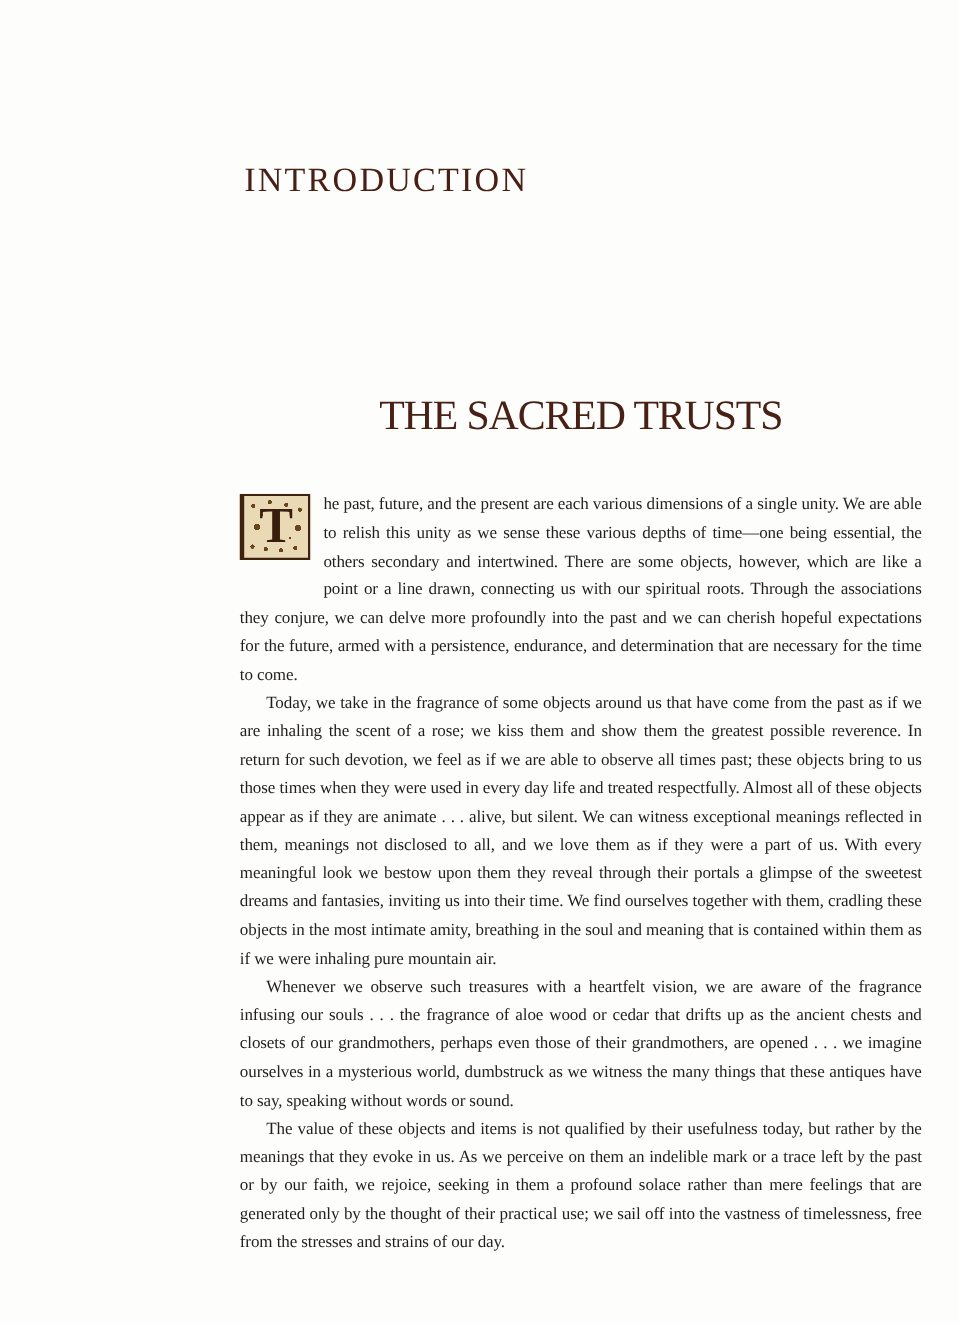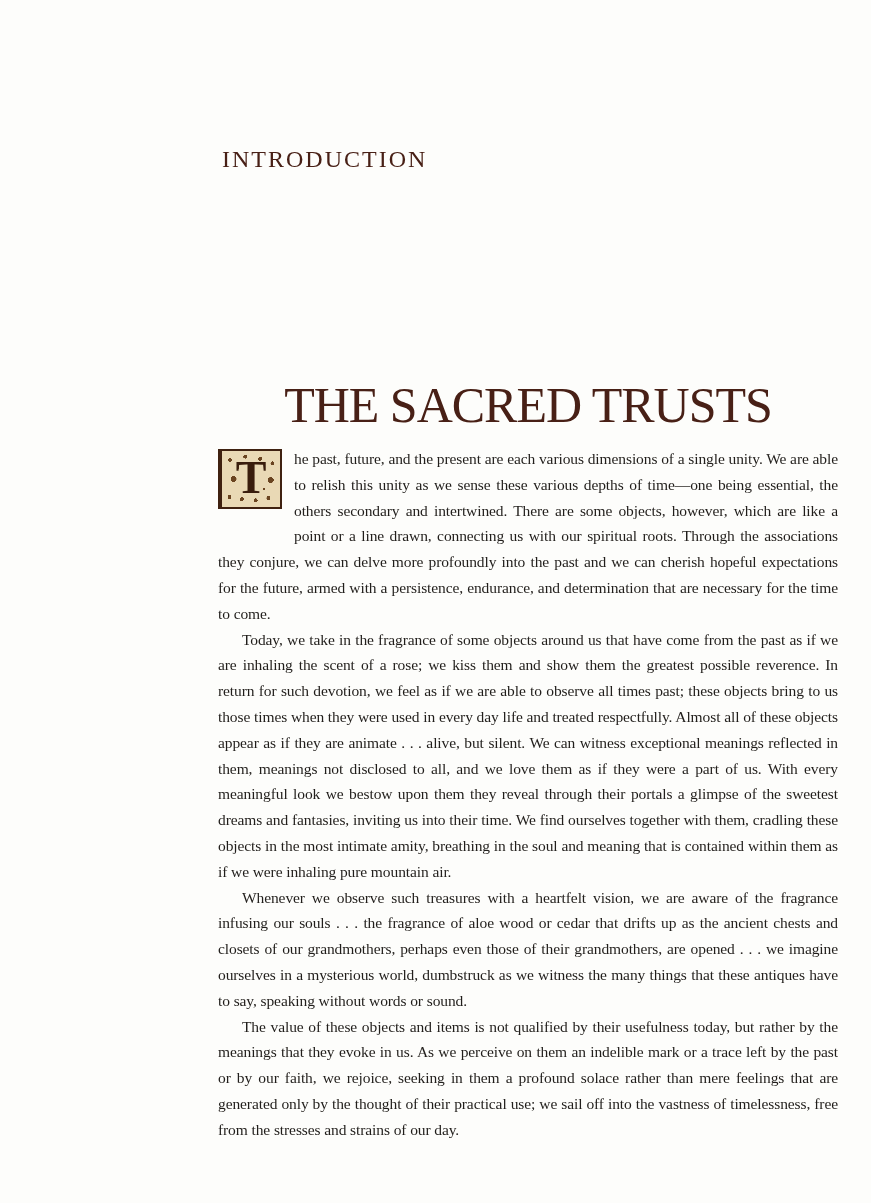--- a/index.html
+++ b/index.html
@@ -14,32 +14,32 @@
     position:relative;
     width:871px;height:1203px;
     background:var(--page-bg,#fdfdfb);
     overflow:hidden;
     font-family:"Liberation Serif", serif;
   }
   .kicker{
     position:absolute;
     left:222px;top:146px;
     margin:0;
-    font-size:24px;
+    font-size:31px;
     font-weight:normal;
     letter-spacing:2px;
     color:var(--heading,#482016);
   }
   .title{
     position:absolute;
-    left:218px;top:376px;
+    left:218px;top:356px;
     width:620px;
     margin:0;
     text-align:center;
-    font-size:50px;
+    font-size:38px;
     font-weight:normal;
     letter-spacing:-1px;
     color:var(--heading,#482016);
     white-space:nowrap;
   }
   .body-block{
     position:absolute;
     left:218px;top:446px;
     width:620px;
     font-size:15.5px;

